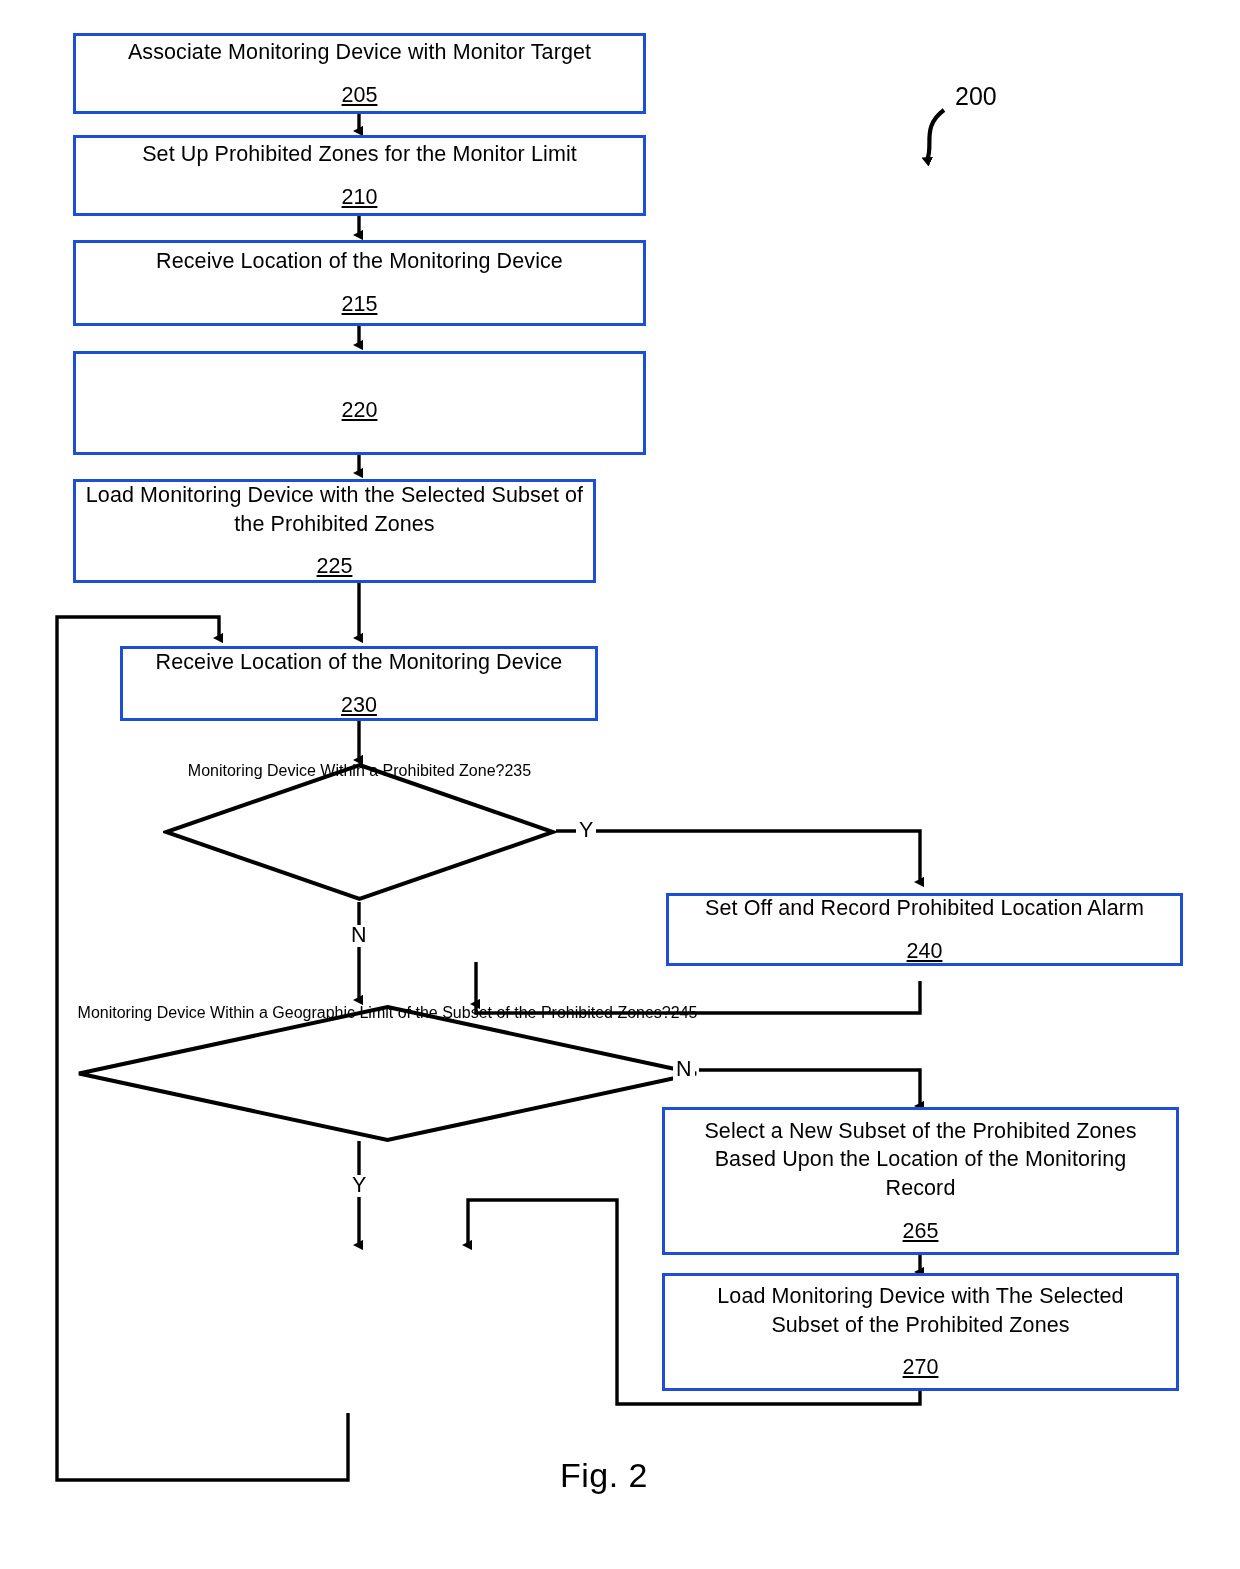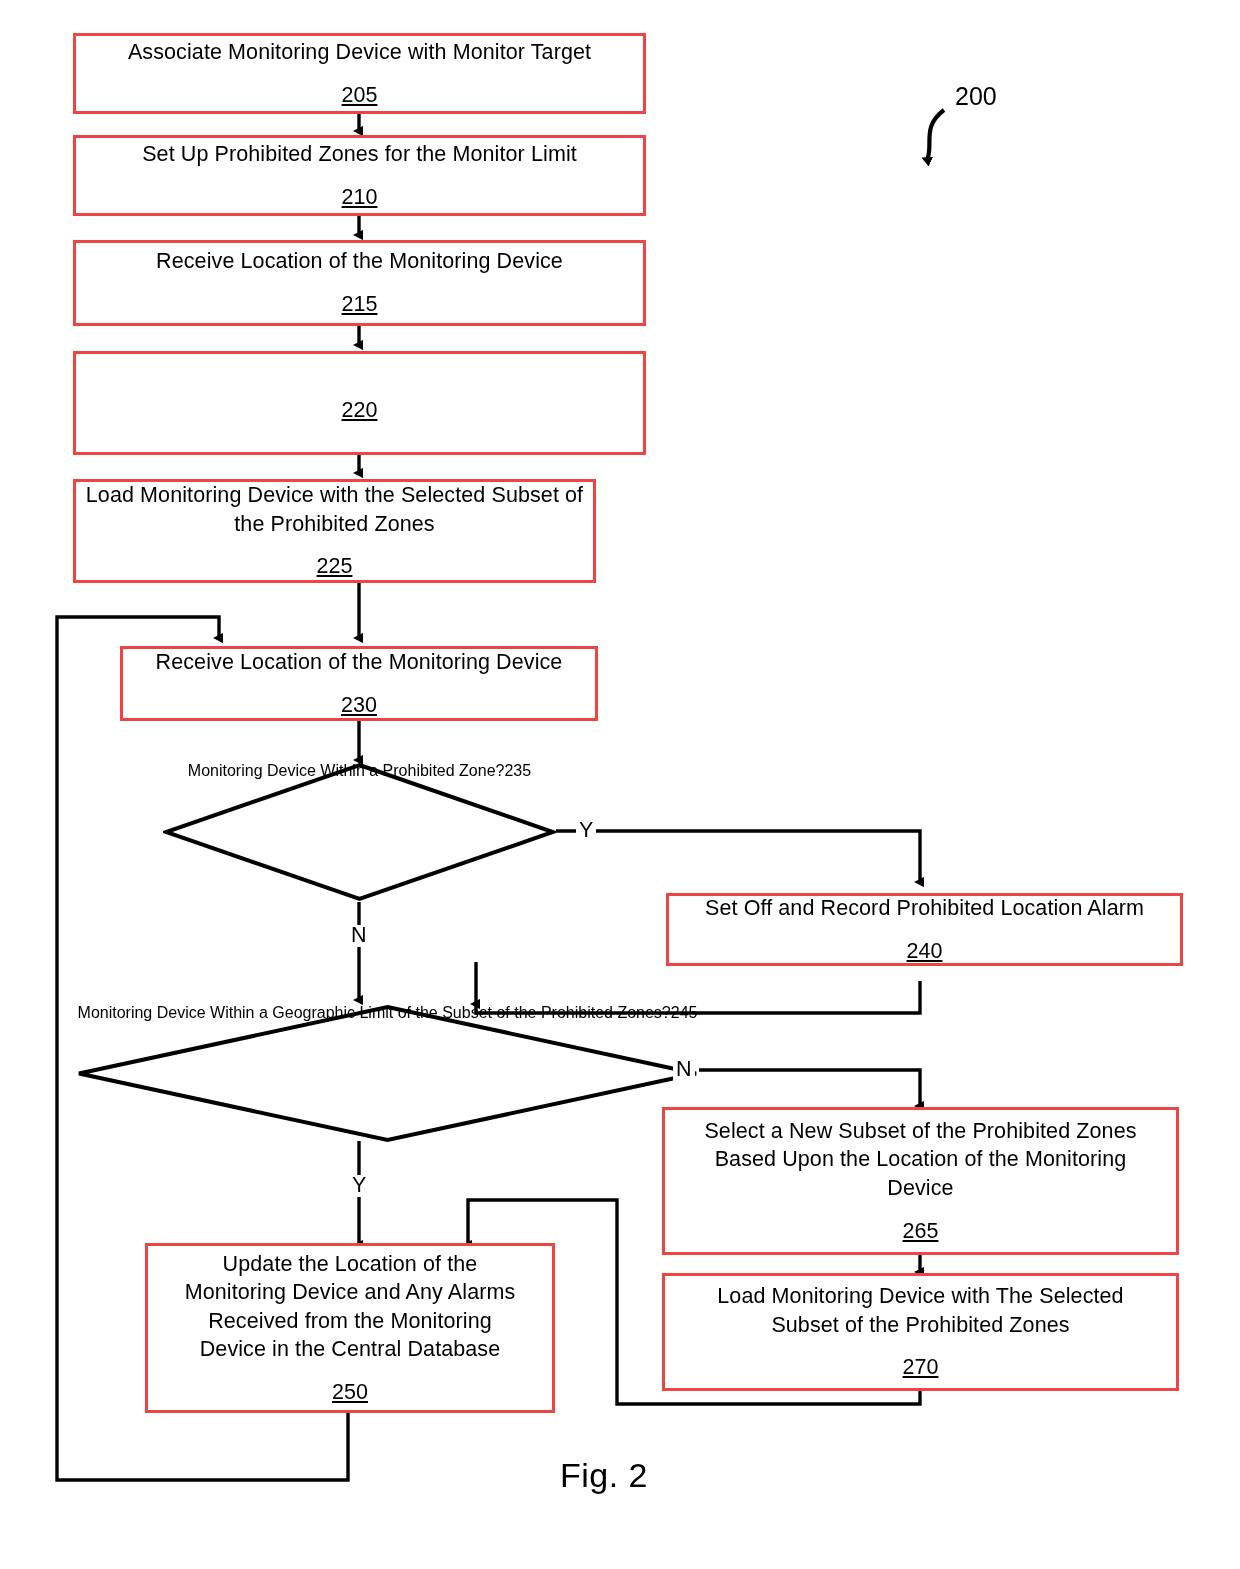--- a/index.html
+++ b/index.html
@@ -30,21 +30,21 @@
     position: absolute;
     box-sizing: border-box;
     display: flex;
     flex-direction: column;
     align-items: center;
     justify-content: center;
     text-align: center;
     z-index: 2;
   }
   .proc {
-    border: 3px solid #ef4444;
+    border: 3px solid #1d4ed8;
     background: #ffffff;
     padding: 4px 8px;
   }
   .node .label {
     font-size: 21.5px;
     line-height: 1.33;
     letter-spacing: 0.1px;
     white-space: pre-line;
   }
   .node .ref {
@@ -191,32 +191,25 @@
       <polygon points="311.5,3 620,69.5 311.5,136 3,69.5" fill="#ffffff" stroke="#000000" stroke-width="4"></polygon>
     </svg>
     <div class="diamond-text">
       <div class="label">Monitoring Device
 Within a Geographic Limit of the Subset
 of the Prohibited Zones?</div>
       <div class="ref">245</div>
     </div>
   </div>
 
-  <div class="node proc" style="left:145px; top:1243px; width:410px; height:170px;">
-    <div class="label">Update the Location of the
-Monitoring Device and Any Alarms
-Received from the Monitoring
-Device in the Central Database</div>
-    <div class="ref">250</div>
-  </div>
 
   <div class="node proc" style="left:662px; top:1107px; width:517px; height:148px;">
     <div class="label">Select a New Subset of the Prohibited Zones
 Based Upon the Location of the Monitoring
-Device</div>
+Record</div>
     <div class="ref">265</div>
   </div>
 
   <div class="node proc" style="left:662px; top:1273px; width:517px; height:118px;">
     <div class="label">Load Monitoring Device with The Selected
 Subset of the Prohibited Zones</div>
     <div class="ref">270</div>
   </div>
 
   <div class="edge-label" style="left:576px; top:820px;">Y</div>

